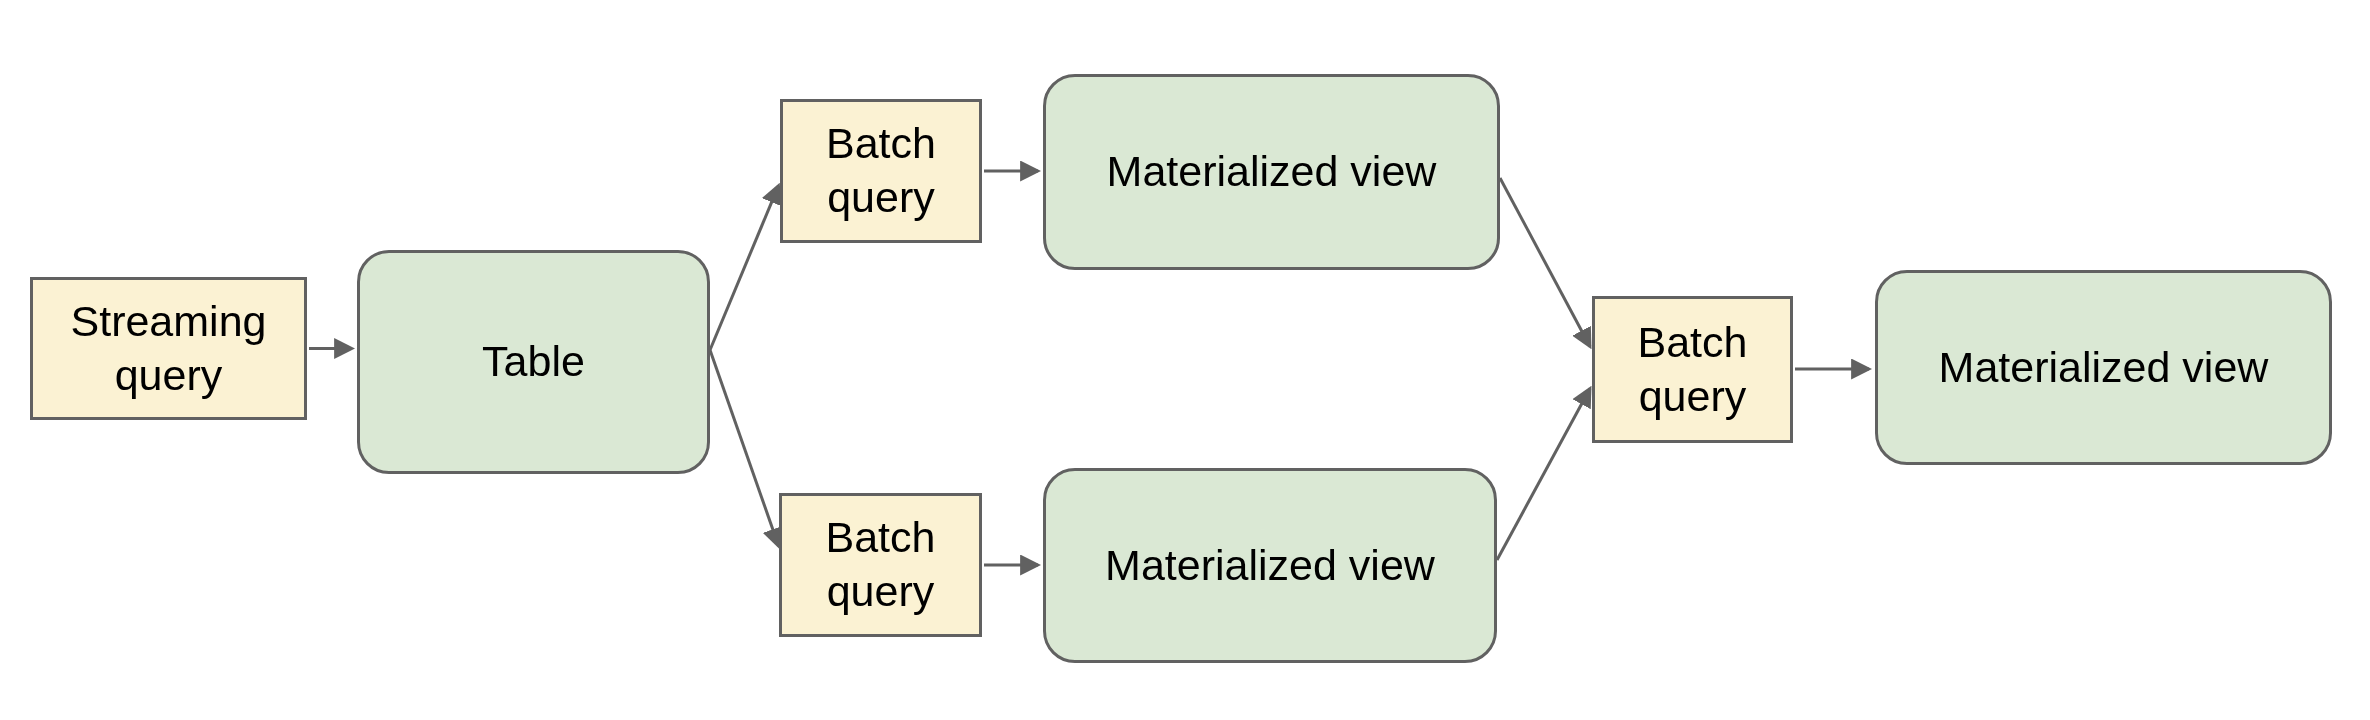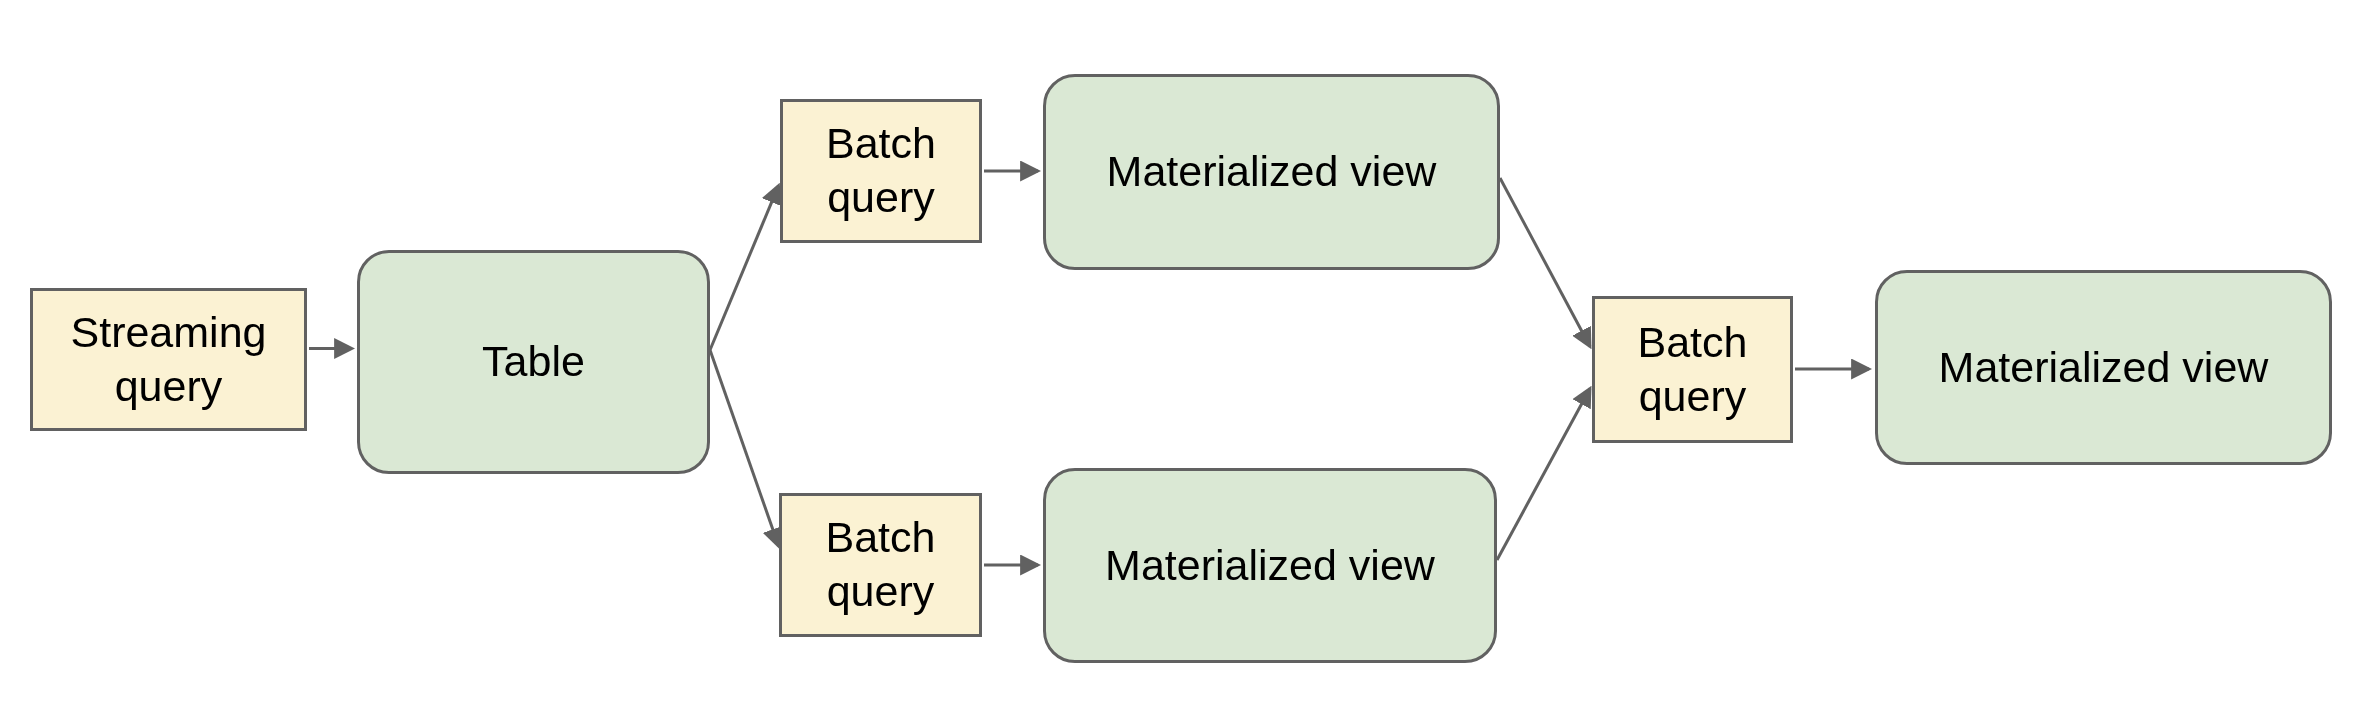--- a/index.html
+++ b/index.html
@@ -65,21 +65,21 @@
     <line x1="309" y1="348.5" x2="352" y2="348.5" marker-end="url(#arrowhead)"></line>
     <line x1="710" y1="350" x2="778.5" y2="185.7" marker-end="url(#arrowhead)"></line>
     <line x1="710" y1="350" x2="778.7" y2="546.2" marker-end="url(#arrowhead)"></line>
     <line x1="984" y1="171" x2="1038" y2="171" marker-end="url(#arrowhead)"></line>
     <line x1="984" y1="565" x2="1038" y2="565" marker-end="url(#arrowhead)"></line>
     <line x1="1500" y1="178" x2="1590" y2="346.5" marker-end="url(#arrowhead)"></line>
     <line x1="1497" y1="560" x2="1590" y2="388.5" marker-end="url(#arrowhead)"></line>
     <line x1="1795" y1="369" x2="1869" y2="369" marker-end="url(#arrowhead)"></line>
   </svg>
 
-  <div class="node query" style="left:30px; top:277px; width:277px; height:143px;margin-top:11px;">Streaming query</div>
+  <div class="node query" style="left:30px; top:277px; width:277px; height:143px;">Streaming query</div>
 
   <div class="node data" style="left:357px; top:250px; width:353px; height:224px;">Table</div>
 
   <div class="node query" style="left:780px; top:99px; width:202px; height:144px;">Batch query</div>
 
   <div class="node data" style="left:1043px; top:74px; width:457px; height:196px;">Materialized view</div>
 
   <div class="node query" style="left:779px; top:493px; width:203px; height:144px;">Batch query</div>
 
   <div class="node data" style="left:1043px; top:468px; width:454px; height:195px;">Materialized view</div>

